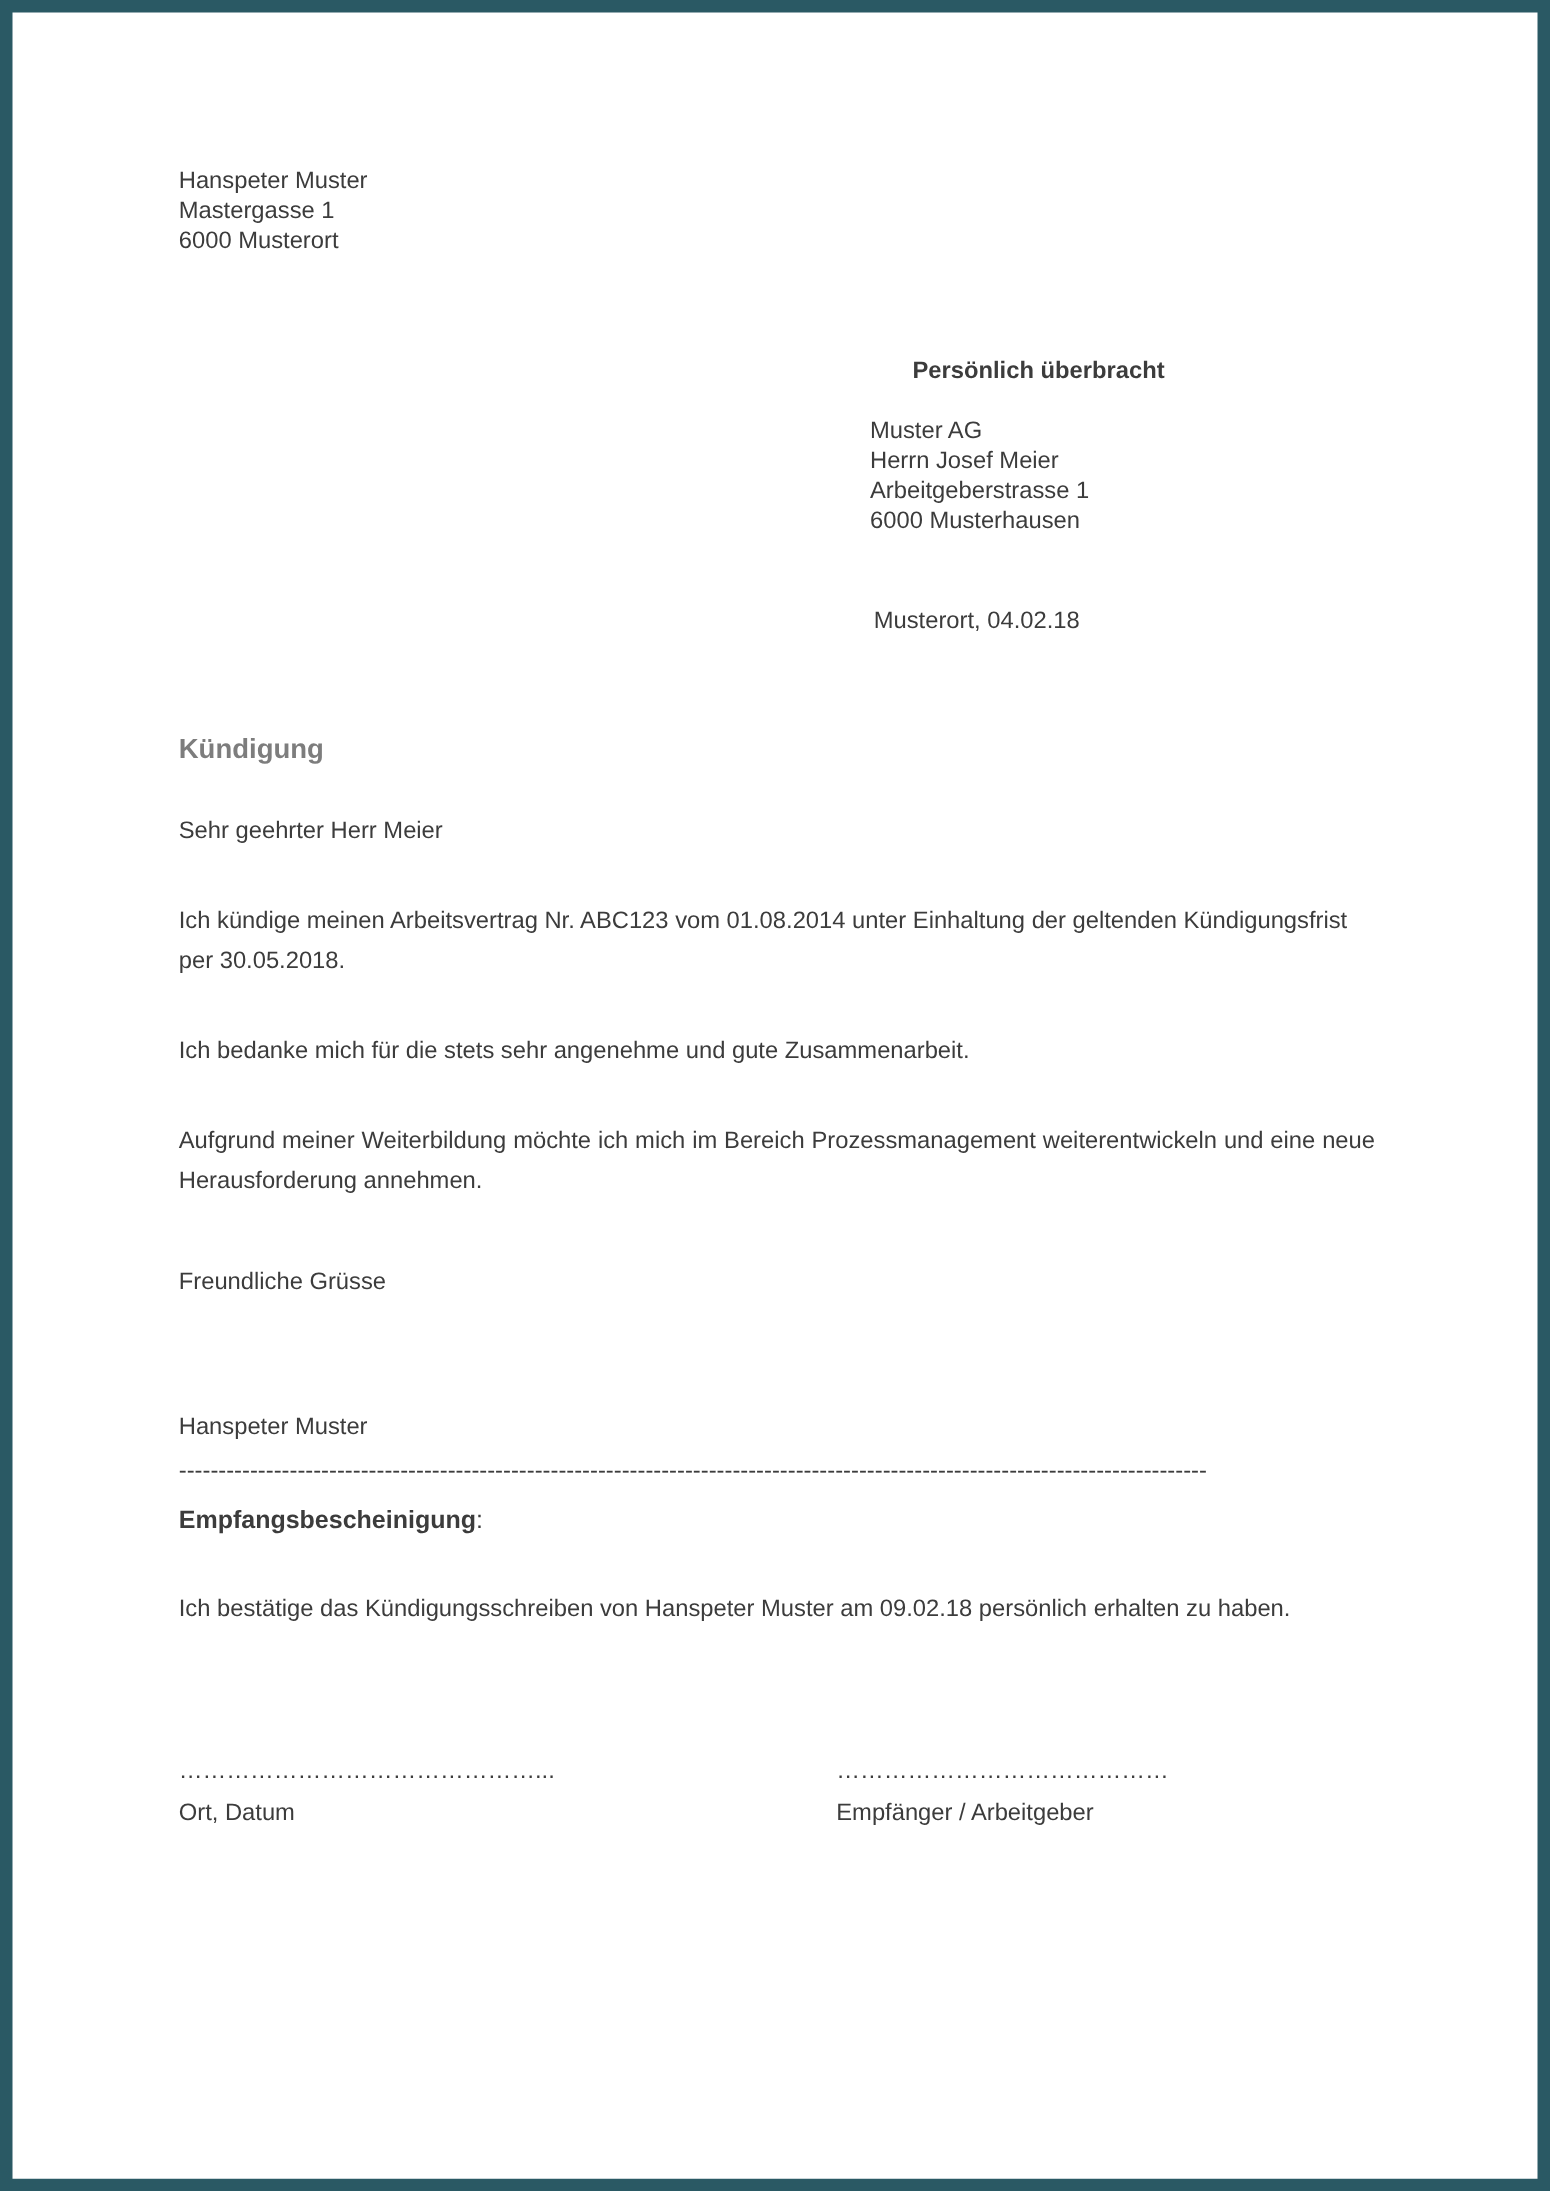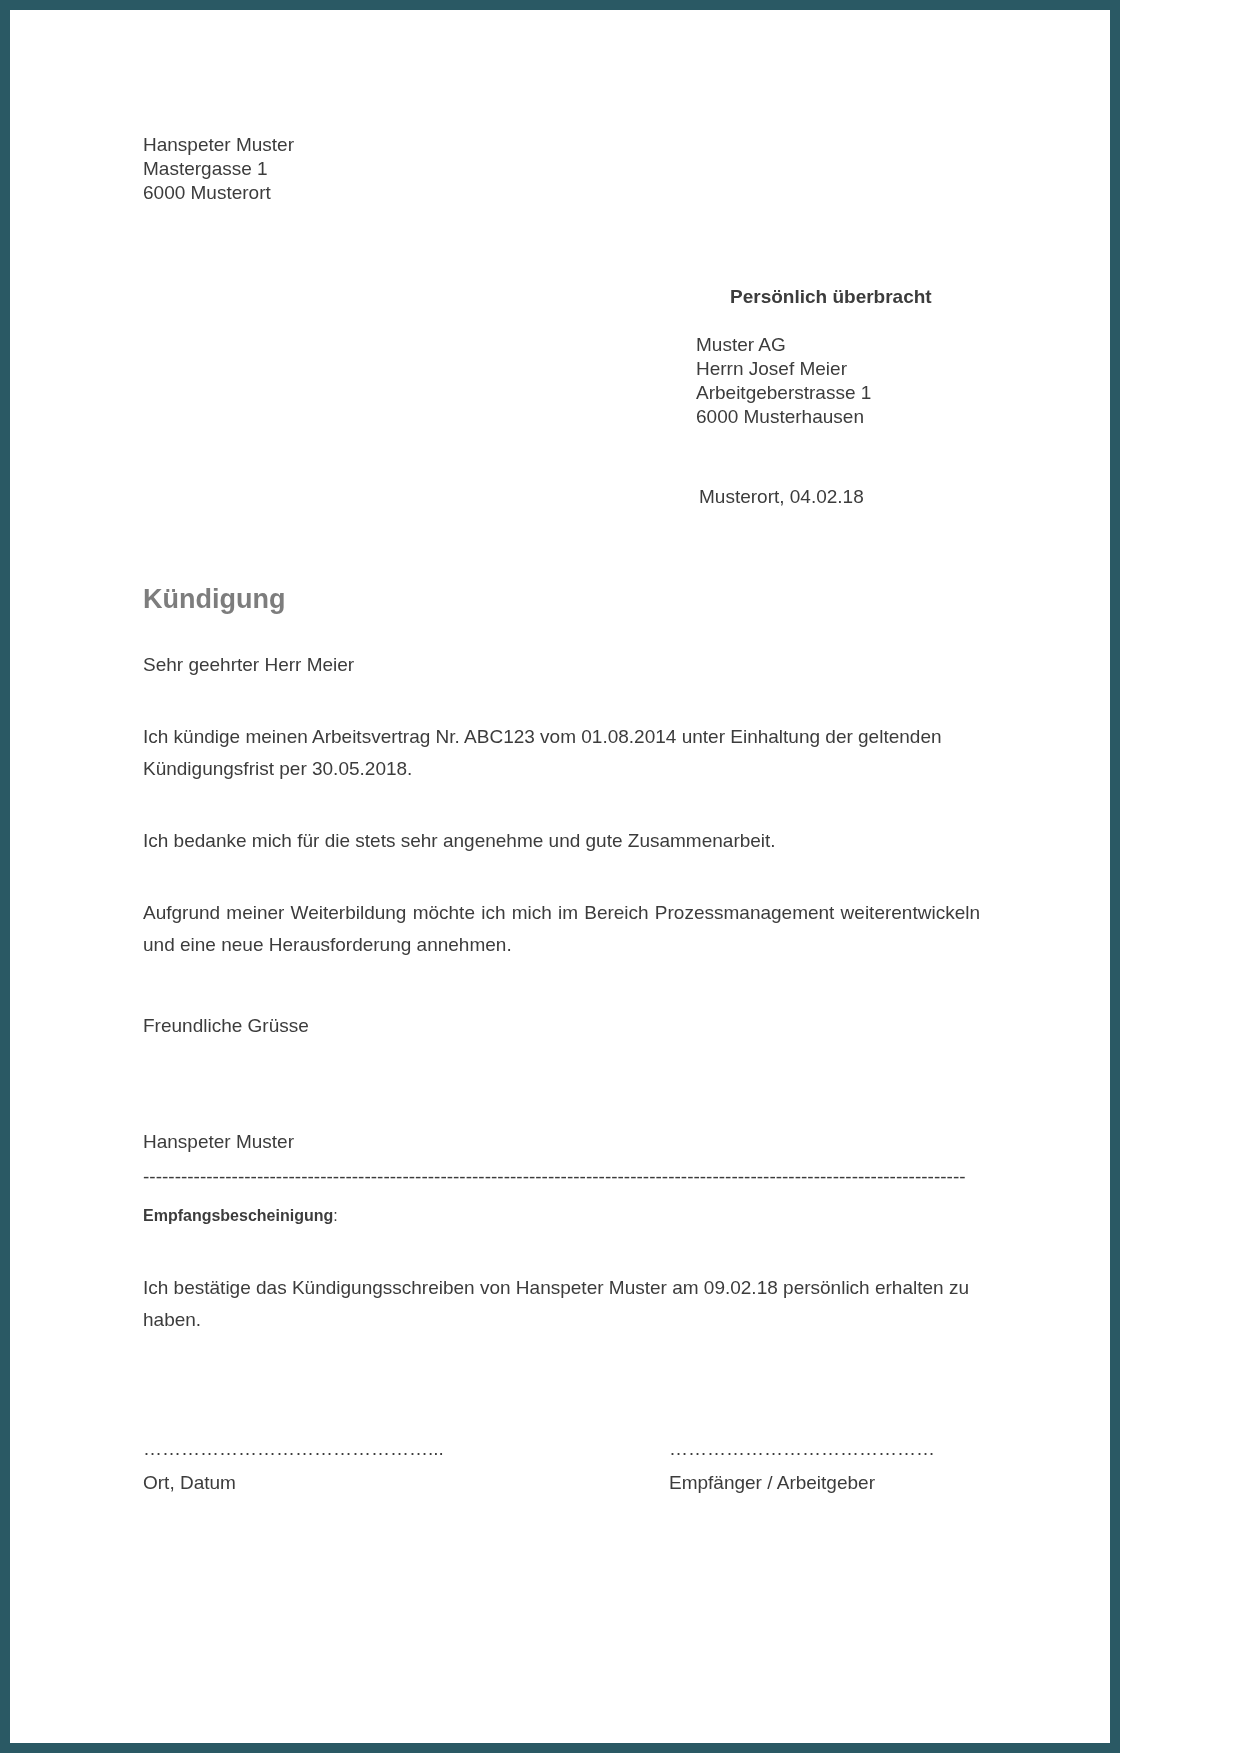--- a/index.html
+++ b/index.html
@@ -8,21 +8,21 @@
     background: #ffffff;
   }
   body {
     width: 1240px;
     height: 1753px;
     font-family: "Liberation Sans", sans-serif;
     color: #3c3c3c;
   }
   .page {
     box-sizing: border-box;
-    width: 1120px;
+    width: 1240px;
     height: 1753px;
     border: 10px solid #2a5964;
     background: #ffffff;
     overflow: hidden;
     position: relative;
   }
   .content {
     padding: 123px 130px 0 133px;
     font-size: 19px;
     line-height: 32px;
@@ -42,21 +42,21 @@
     margin-bottom: 24px;
     margin-left: 34px;
   }
   .dateline {
     margin-top: 56px;
     margin-left: 556px;
     line-height: 24px;
   }
   .subject {
     margin: 74px 0 0 0;
-    font-size: 27px;
+    font-size: 22px;
     line-height: 32px;
     font-weight: bold;
     color: #7d7d7d;
   }
   .salutation {
     margin-top: 34px;
   }
   p.body-par {
     margin: 40px 0 0 0;
     line-height: 32px;
@@ -73,21 +73,21 @@
   .separator {
     margin-top: 8px;
     line-height: 22px;
     white-space: nowrap;
     overflow: hidden;
     letter-spacing: 0;
     color: #3c3c3c;
   }
   .receipt-title {
     margin-top: 12px;
-    font-size: 16px;
+    font-size: 20px;
     line-height: 32px;
   }
   .receipt-title .bold {
     font-weight: bold;
   }
   .receipt-text {
     margin-top: 36px;
   }
   .sig-row {
     margin-top: 96px;

